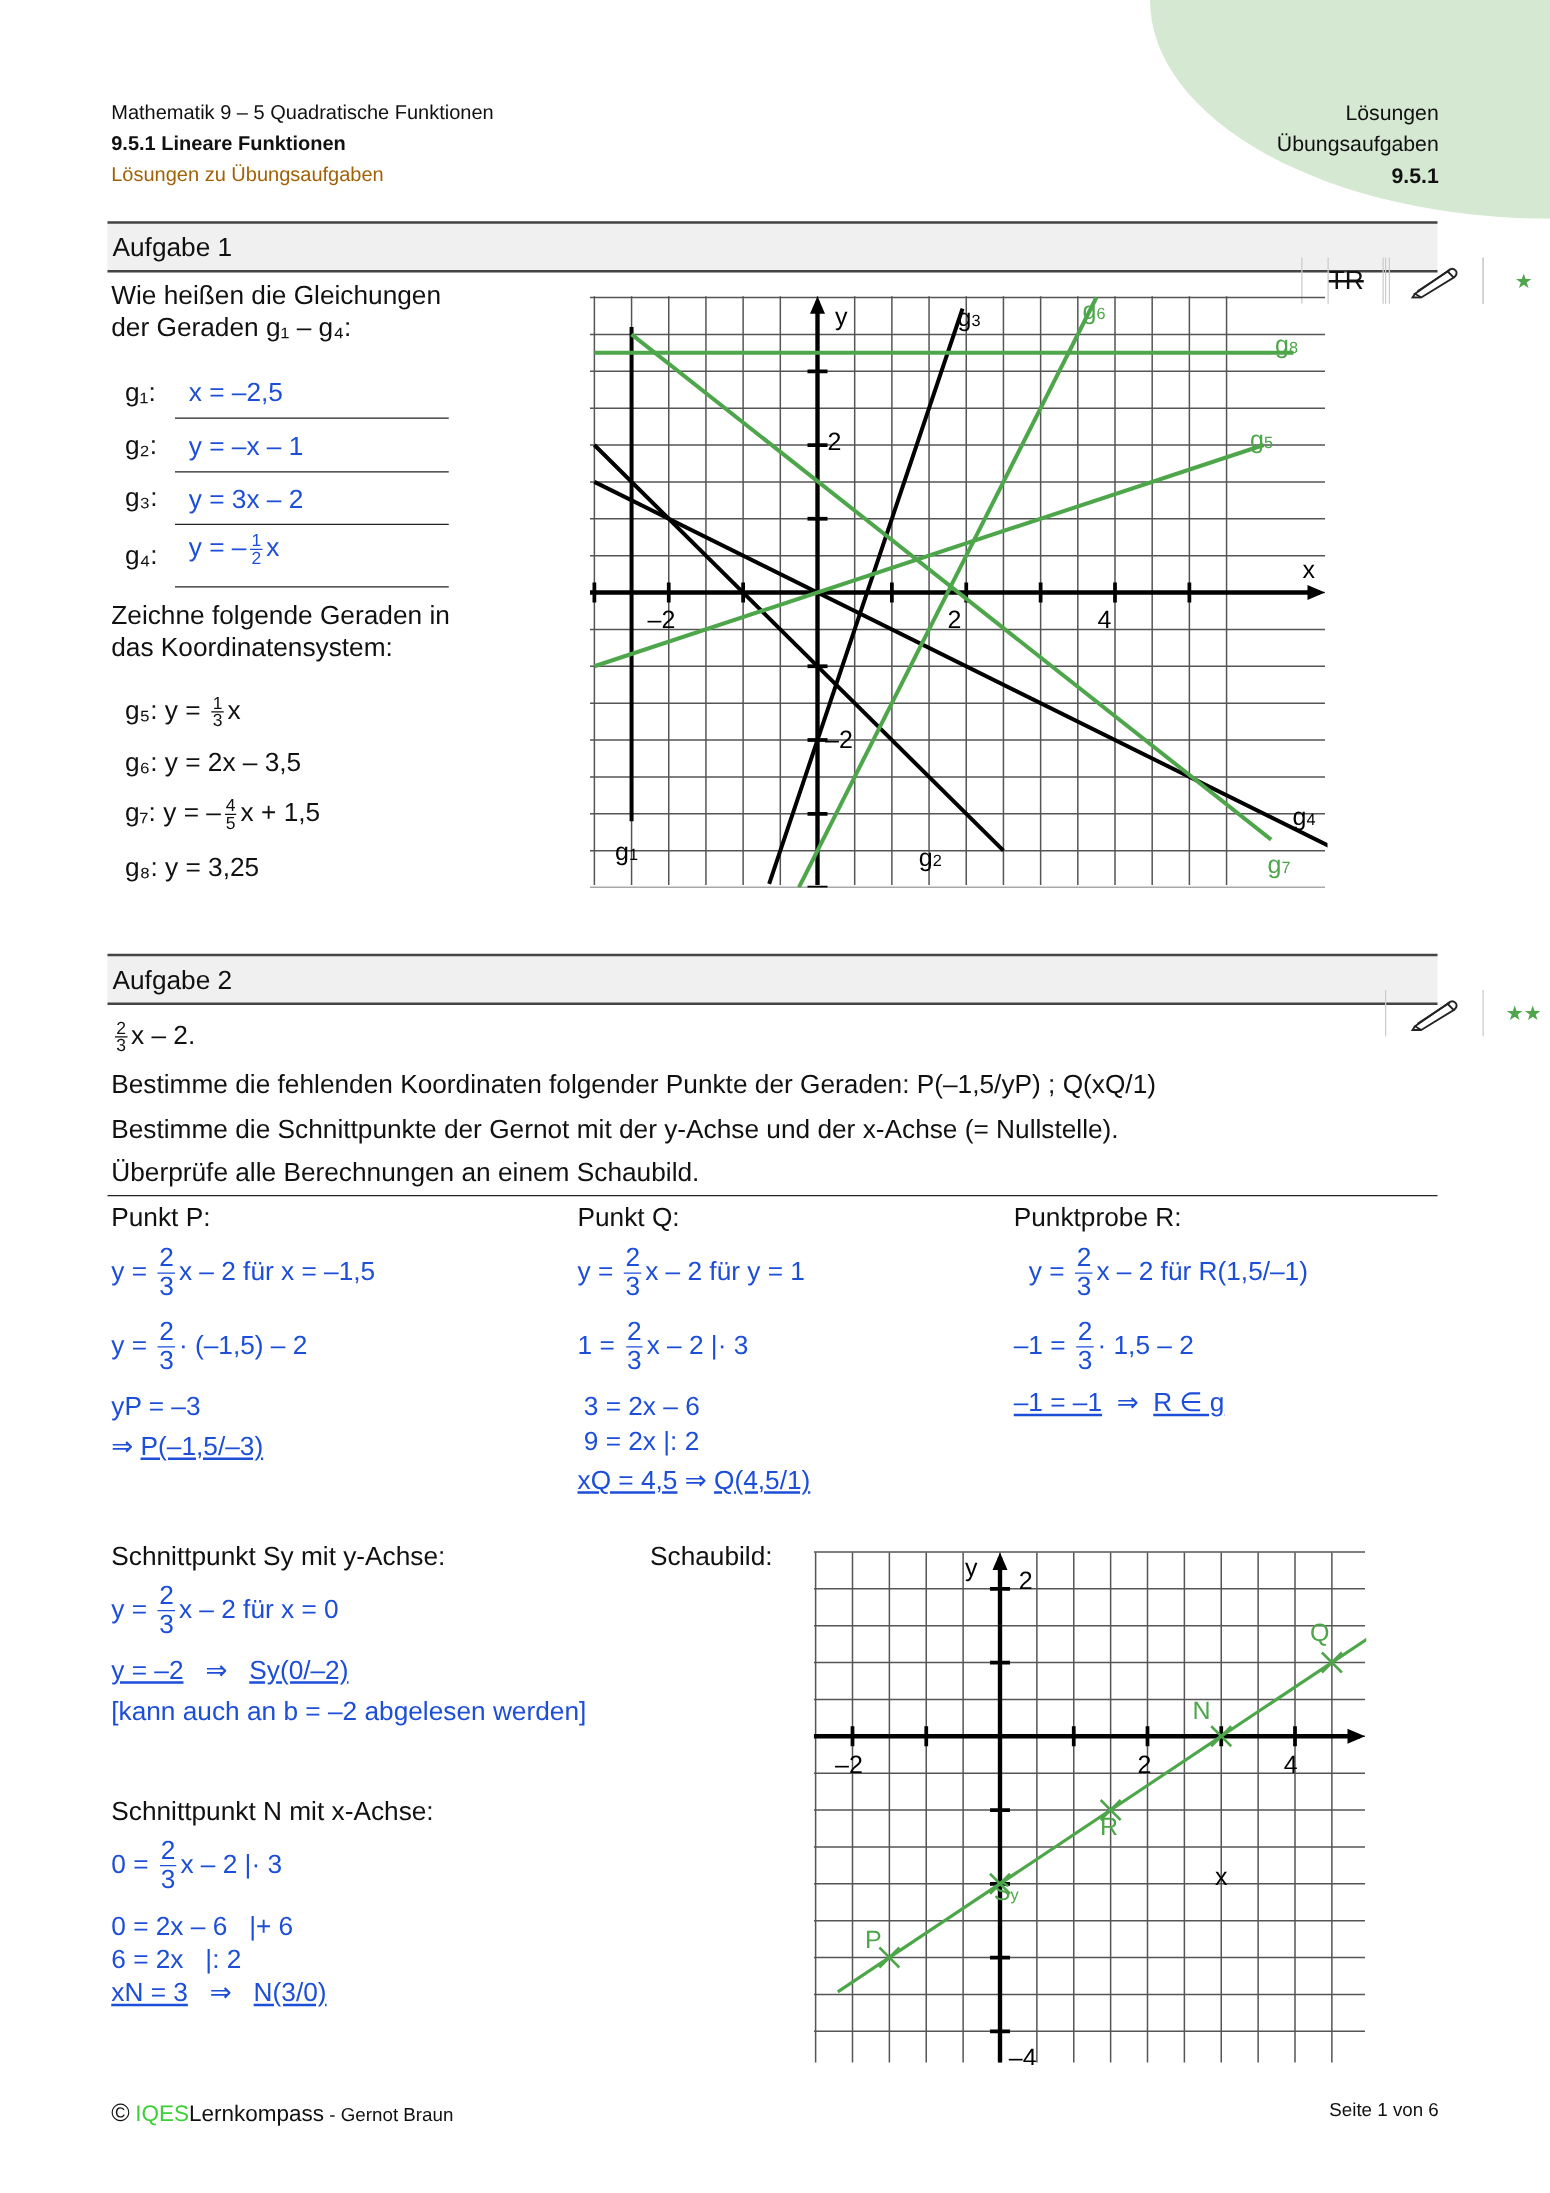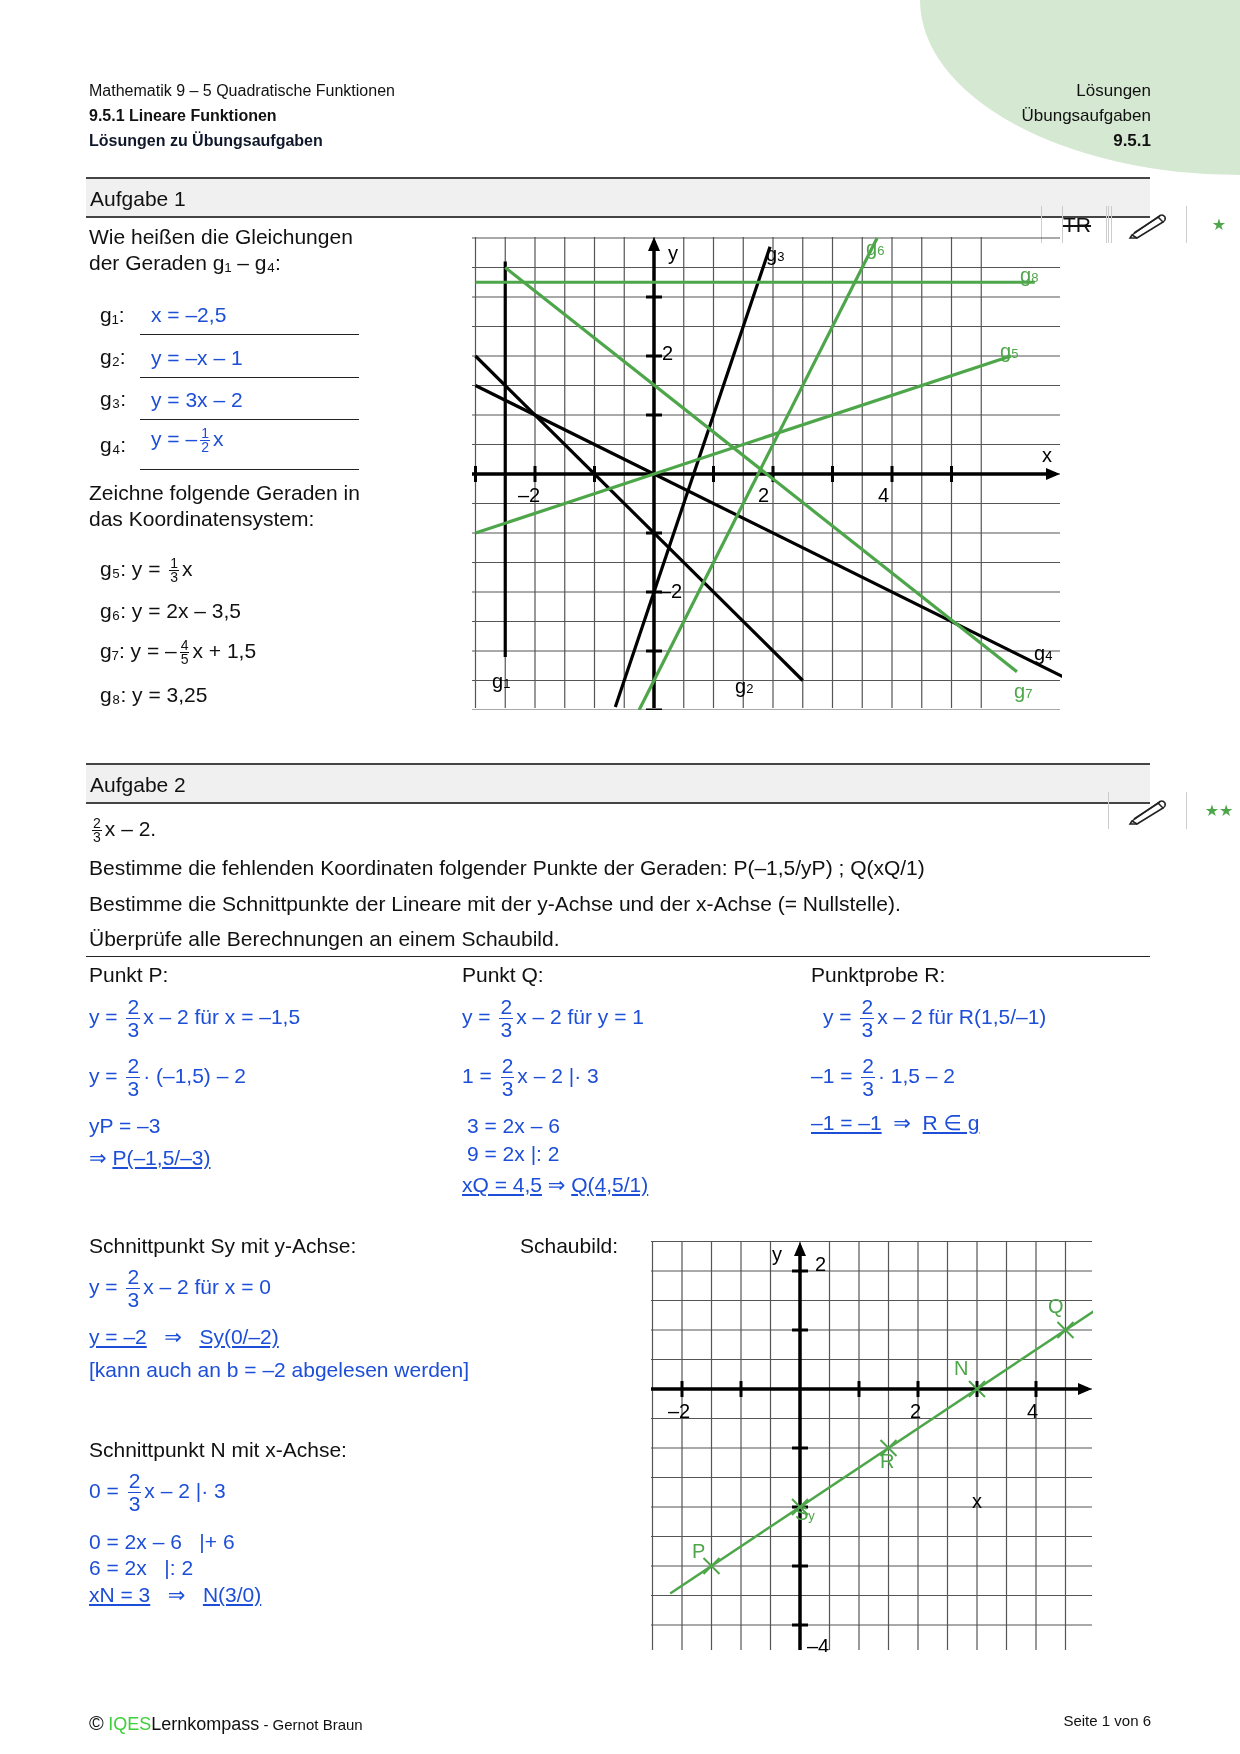--- a/index.html
+++ b/index.html
@@ -1,37 +1,37 @@
 <!DOCTYPE html>
 <html><head>
 <meta charset="utf-8">
 <style>
   html,body{margin:0;padding:0;background:#fff;}
   body{width:1240px;height:1754px;position:relative;overflow:hidden;font-family:"Liberation Sans",sans-serif;color:#111;}
   .corner{position:absolute;right:0;top:0;width:320px;height:175px;background:#d5e9d2;border-bottom-left-radius:100% 100%;}
   .hdr-left{position:absolute;left:89px;top:78px;font-size:16px;line-height:25px;}
   .hdr-left .b{font-weight:bold;}
-  .hdr-left .g{font-weight:bold;color:#0f172a;}
+  .hdr-left .g{font-weight:normal;color:#a16207;}
   .hdr-right{position:absolute;right:89px;top:78px;font-size:17px;line-height:25px;text-align:right;}
   .hdr-right .b{font-weight:bold;}
   .taskbar{position:absolute;left:86px;width:1064px;height:41px;background:#f0f0f0;border-top:2px solid #444;border-bottom:2px solid #444;box-sizing:border-box;font-size:21px;}
   .taskbar .t{position:absolute;left:4px;top:8px;}
   .taskbar .cell{position:absolute;top:0;height:37px;border-left:1px solid #ccc;display:flex;align-items:center;justify-content:center;margin-top:27px;}
   .tr{text-decoration:line-through;font-size:21px;}
   .star{color:#4ea64a;font-size:16px;}
   .txt{position:absolute;font-size:21px;line-height:26px;}
   .green{color:#1d4ed8;}
   .u{text-decoration:underline;}
   .line{position:absolute;height:0;border-top:1.5px solid #222;}
   .frac{display:inline-flex;flex-direction:column;align-items:center;vertical-align:middle;font-size:14px;line-height:13px;margin:0 3px;}
   .frac .n{border-bottom:1px solid currentColor;padding:0 1px;}
   .frac.big{font-size:21px;line-height:22px;}
   .rule{position:absolute;left:86px;width:1064px;border-top:1.5px solid #222;}
   svg{position:absolute;}
-  .footer{position:absolute;top:1680px;font-size:16px;margin-top:32px;}
+  .footer{position:absolute;top:1680px;font-size:16px;}
 </style>
 </head>
 <body>
 
 <div class="corner"></div>
 
 <div class="hdr-left">
   <div>Mathematik 9 – 5 Quadratische Funktionen</div>
   <div class="b">9.5.1 Lineare Funktionen</div>
   <div class="g">Lösungen zu Übungsaufgaben</div>
@@ -206,21 +206,21 @@
   <div class="cell" style="left:1100px;width:64px;">
       <span class="star">★★</span>
     </div>
 </div>
 
 <div class="txt" style="left:89px;top:816px;"><span class="frac">
       <span class="n">2</span>
       <span>3</span>
     </span><span>x – 2.</span></div>
 <div class="txt" style="left:89px;top:855px;">Bestimme die fehlenden Koordinaten folgender Punkte der Geraden: P(–1,5/yP) ; Q(xQ/1)</div>
-<div class="txt" style="left:89px;top:891px;">Bestimme die Schnittpunkte der Lineare mit der y-Achse und der x-Achse (= Nullstelle).</div>
+<div class="txt" style="left:89px;top:891px;">Bestimme die Schnittpunkte der Gernot mit der y-Achse und der x-Achse (= Nullstelle).</div>
 <div class="txt" style="left:89px;top:926px;">Überprüfe alle Berechnungen an einem Schaubild.</div>
 <div class="rule" style="top:956px;"></div>
 
 <div class="txt" style="left:89px;top:962px;">Punkt P:</div>
 <div class="txt green" style="left:89px;top:996px;"><span>y = </span><span class="frac big">
       <span class="n">2</span>
       <span>3</span>
     </span><span>x – 2 für x = –1,5</span></div>
 <div class="txt green" style="left:89px;top:1055px;"><span>y = </span><span class="frac big">
       <span class="n">2</span>

